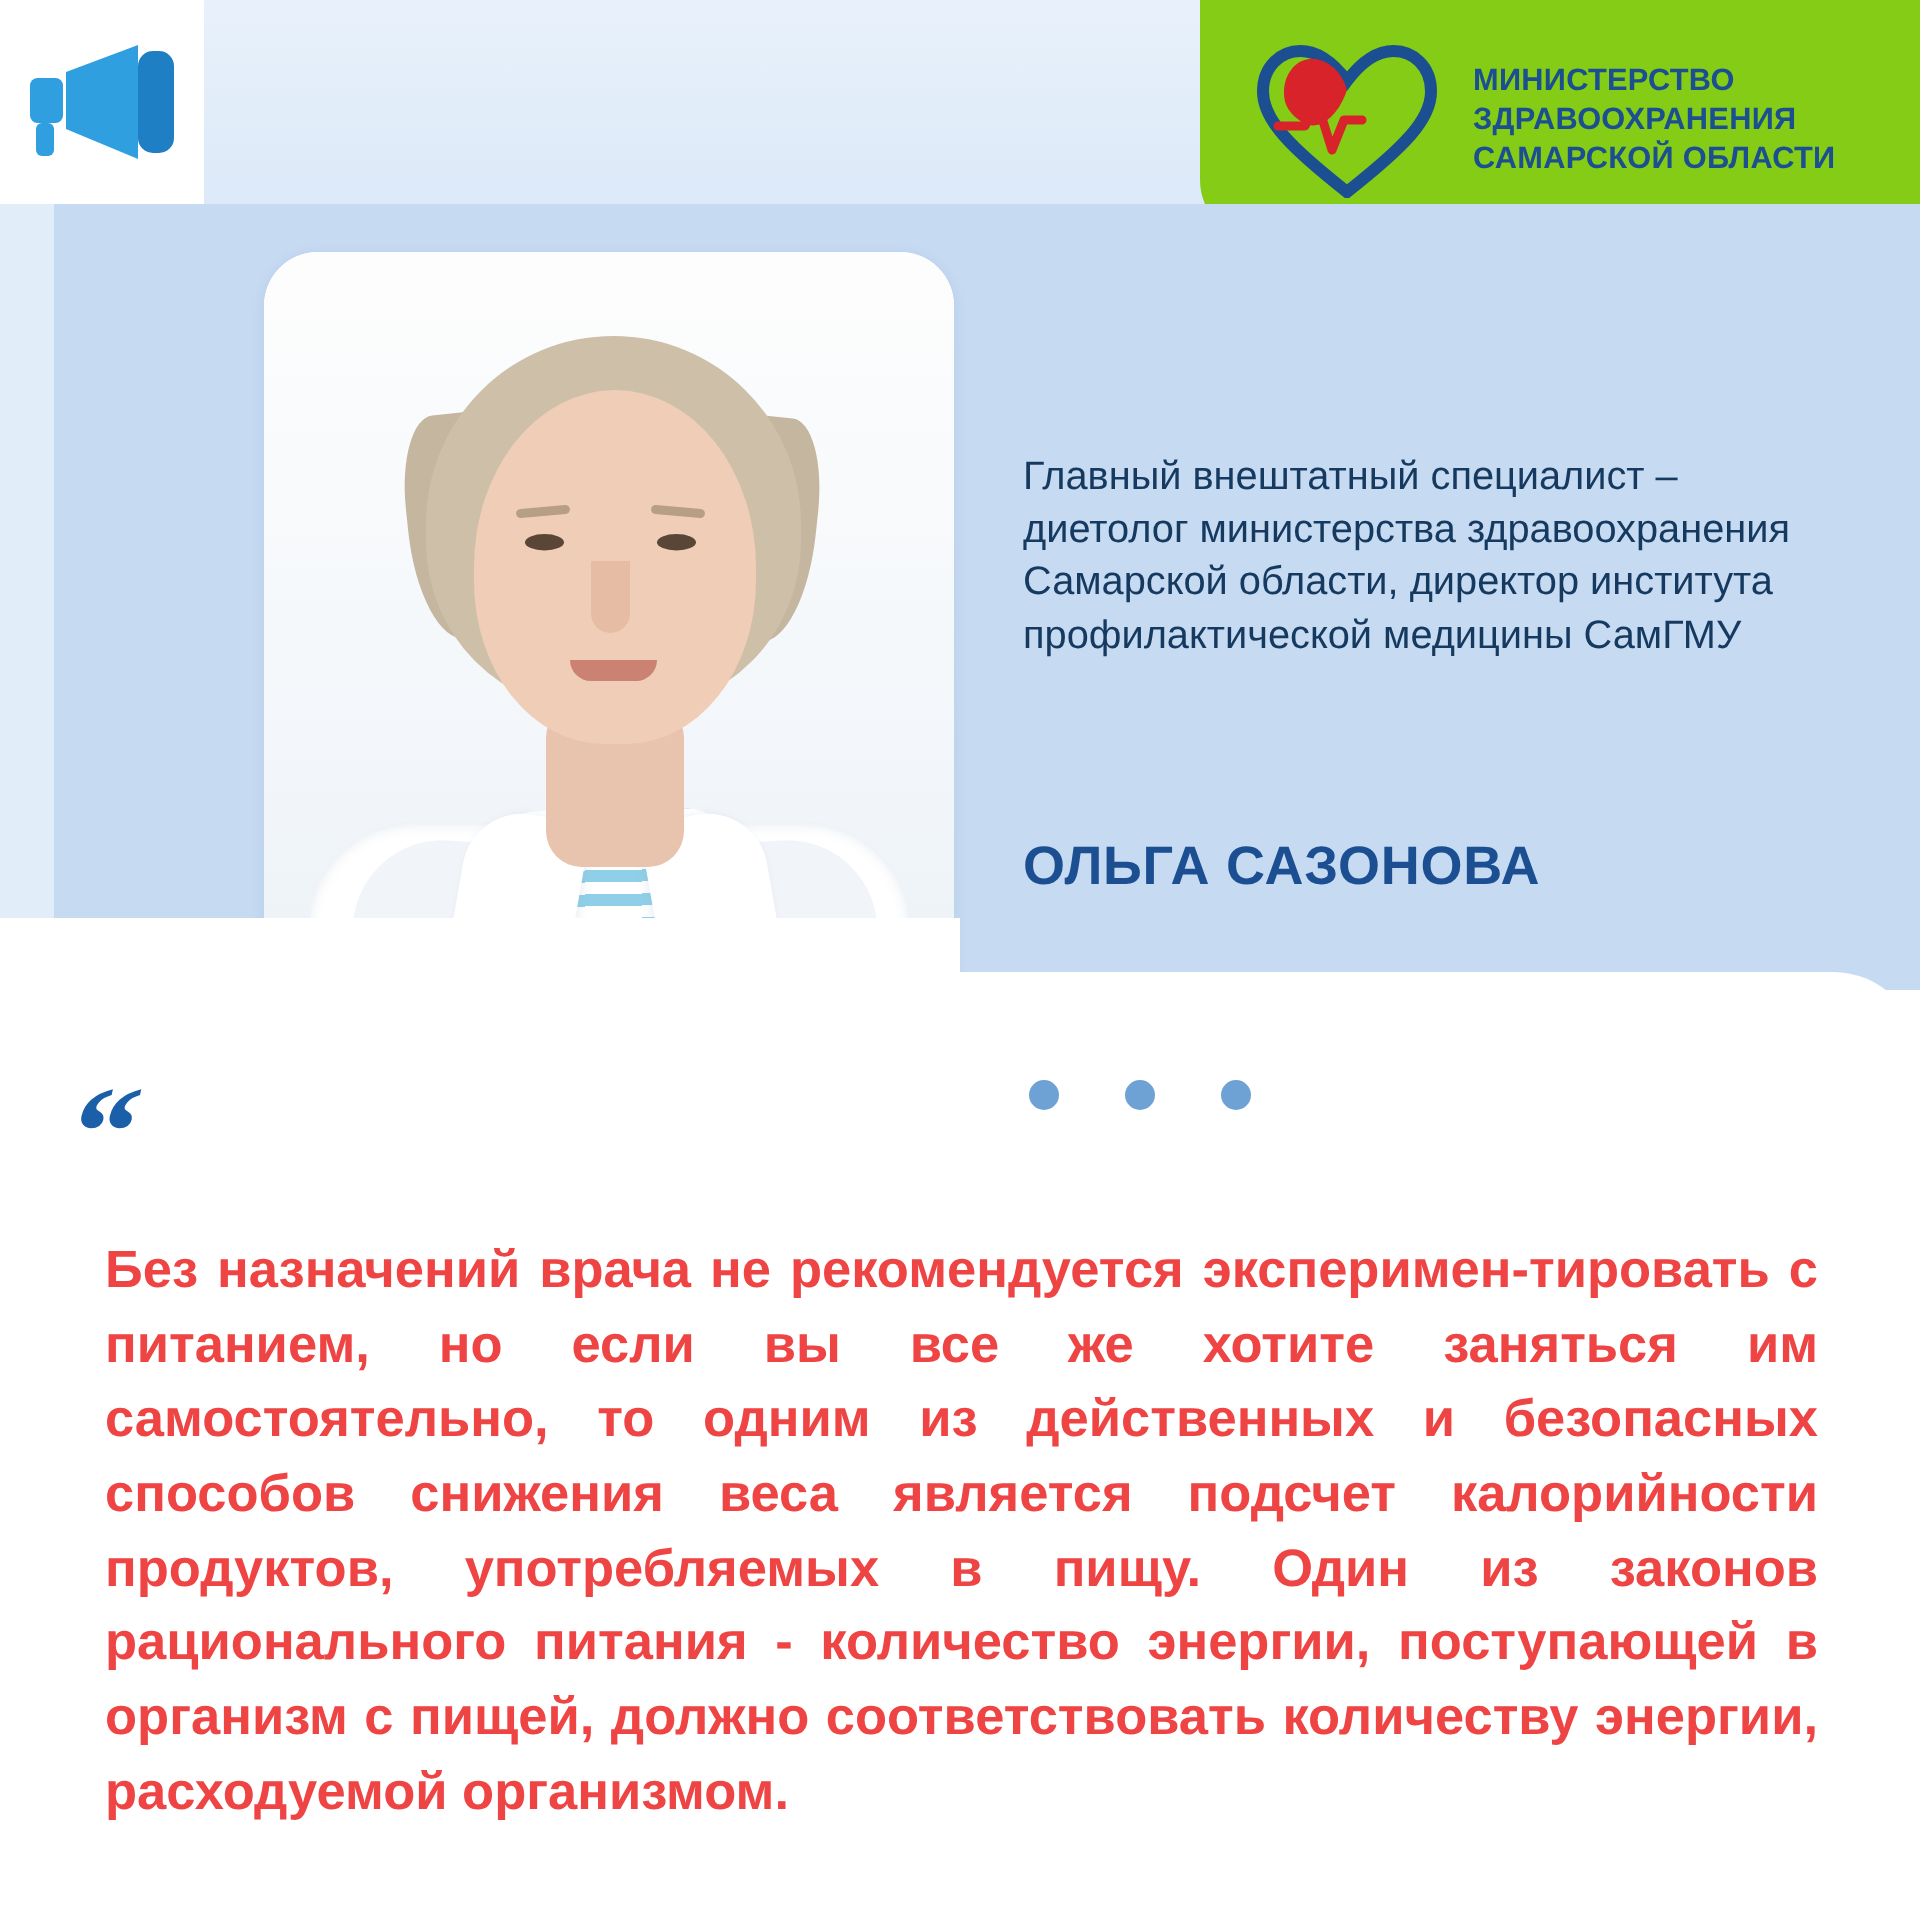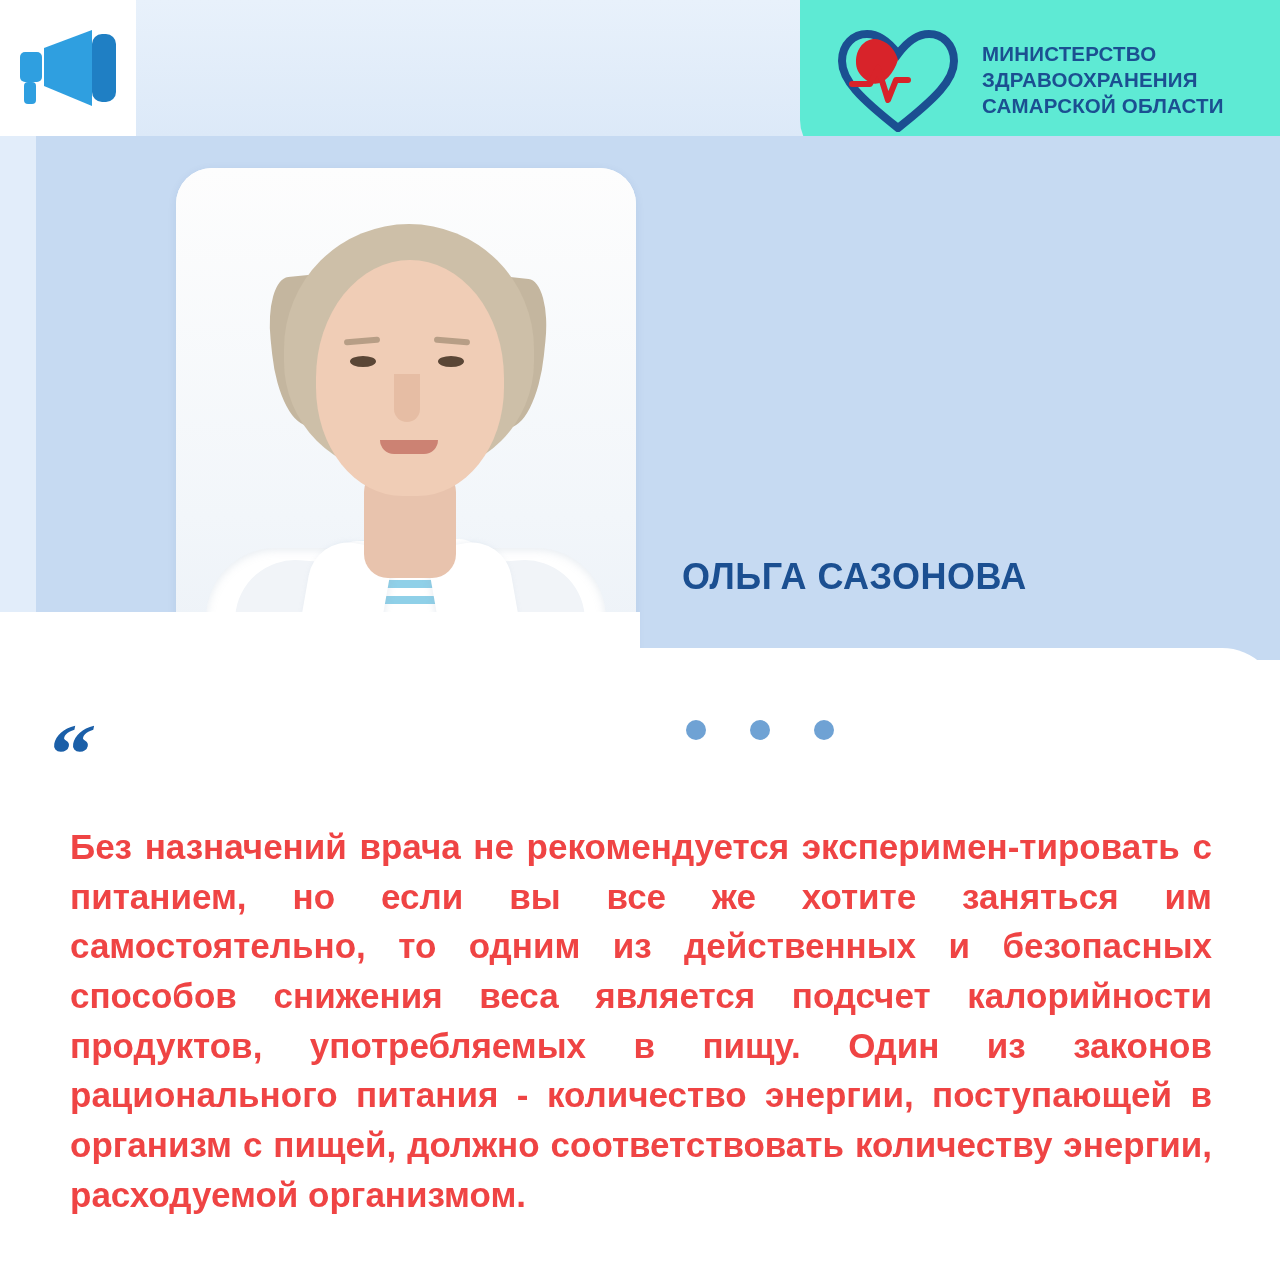--- a/index.html
+++ b/index.html
@@ -52,21 +52,21 @@
     color: #1b5fa8;
     letter-spacing: 0.5px;
     white-space: nowrap;
   }
   .minzdrav-card {
     position: absolute;
     left: 800px;
     top: 0;
     width: 480px;
     height: 160px;
-    background: #5eead4;
+    background: #84cc16;
     border-bottom-left-radius: 40px;
     display: flex;
     align-items: center;
     padding-left: 36px;
     box-sizing: border-box;
   }
   .minzdrav-logo {
     width: 130px;
     height: 104px;
     flex: 0 0 130px;
@@ -412,20 +412,21 @@
       <div class="p-face"></div>
       <div class="p-brow-l"></div>
       <div class="p-brow-r"></div>
       <div class="p-eye-l"></div>
       <div class="p-eye-r"></div>
       <div class="p-nose"></div>
       <div class="p-mouth"></div>
     </div>
   </div>
 
+  <div class="bio">Главный внештатный специалист – диетолог министерства здравоохранения Самарской области, директор института профилактической медицины СамГМУ</div>
   <div class="bio-name">ОЛЬГА САЗОНОВА</div>
 
   <div class="quote-panel"></div>
   <div class="panel-notch"></div>
 
   <div class="dots">
     <div class="dot"></div>
     <div class="dot"></div>
     <div class="dot"></div>
   </div>

